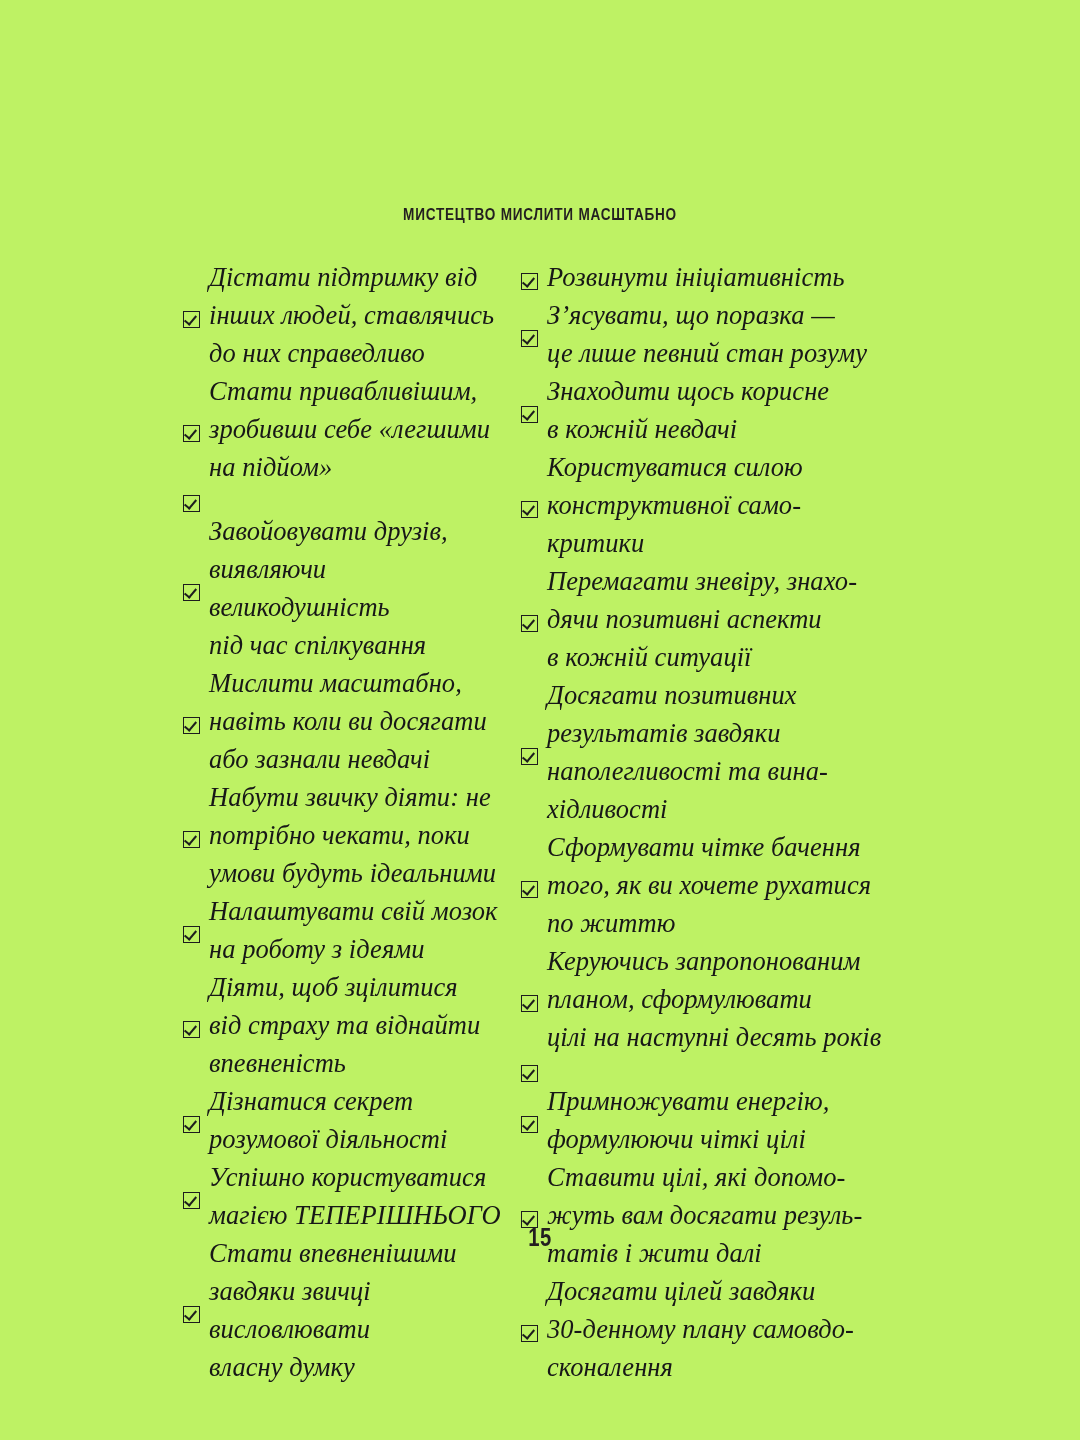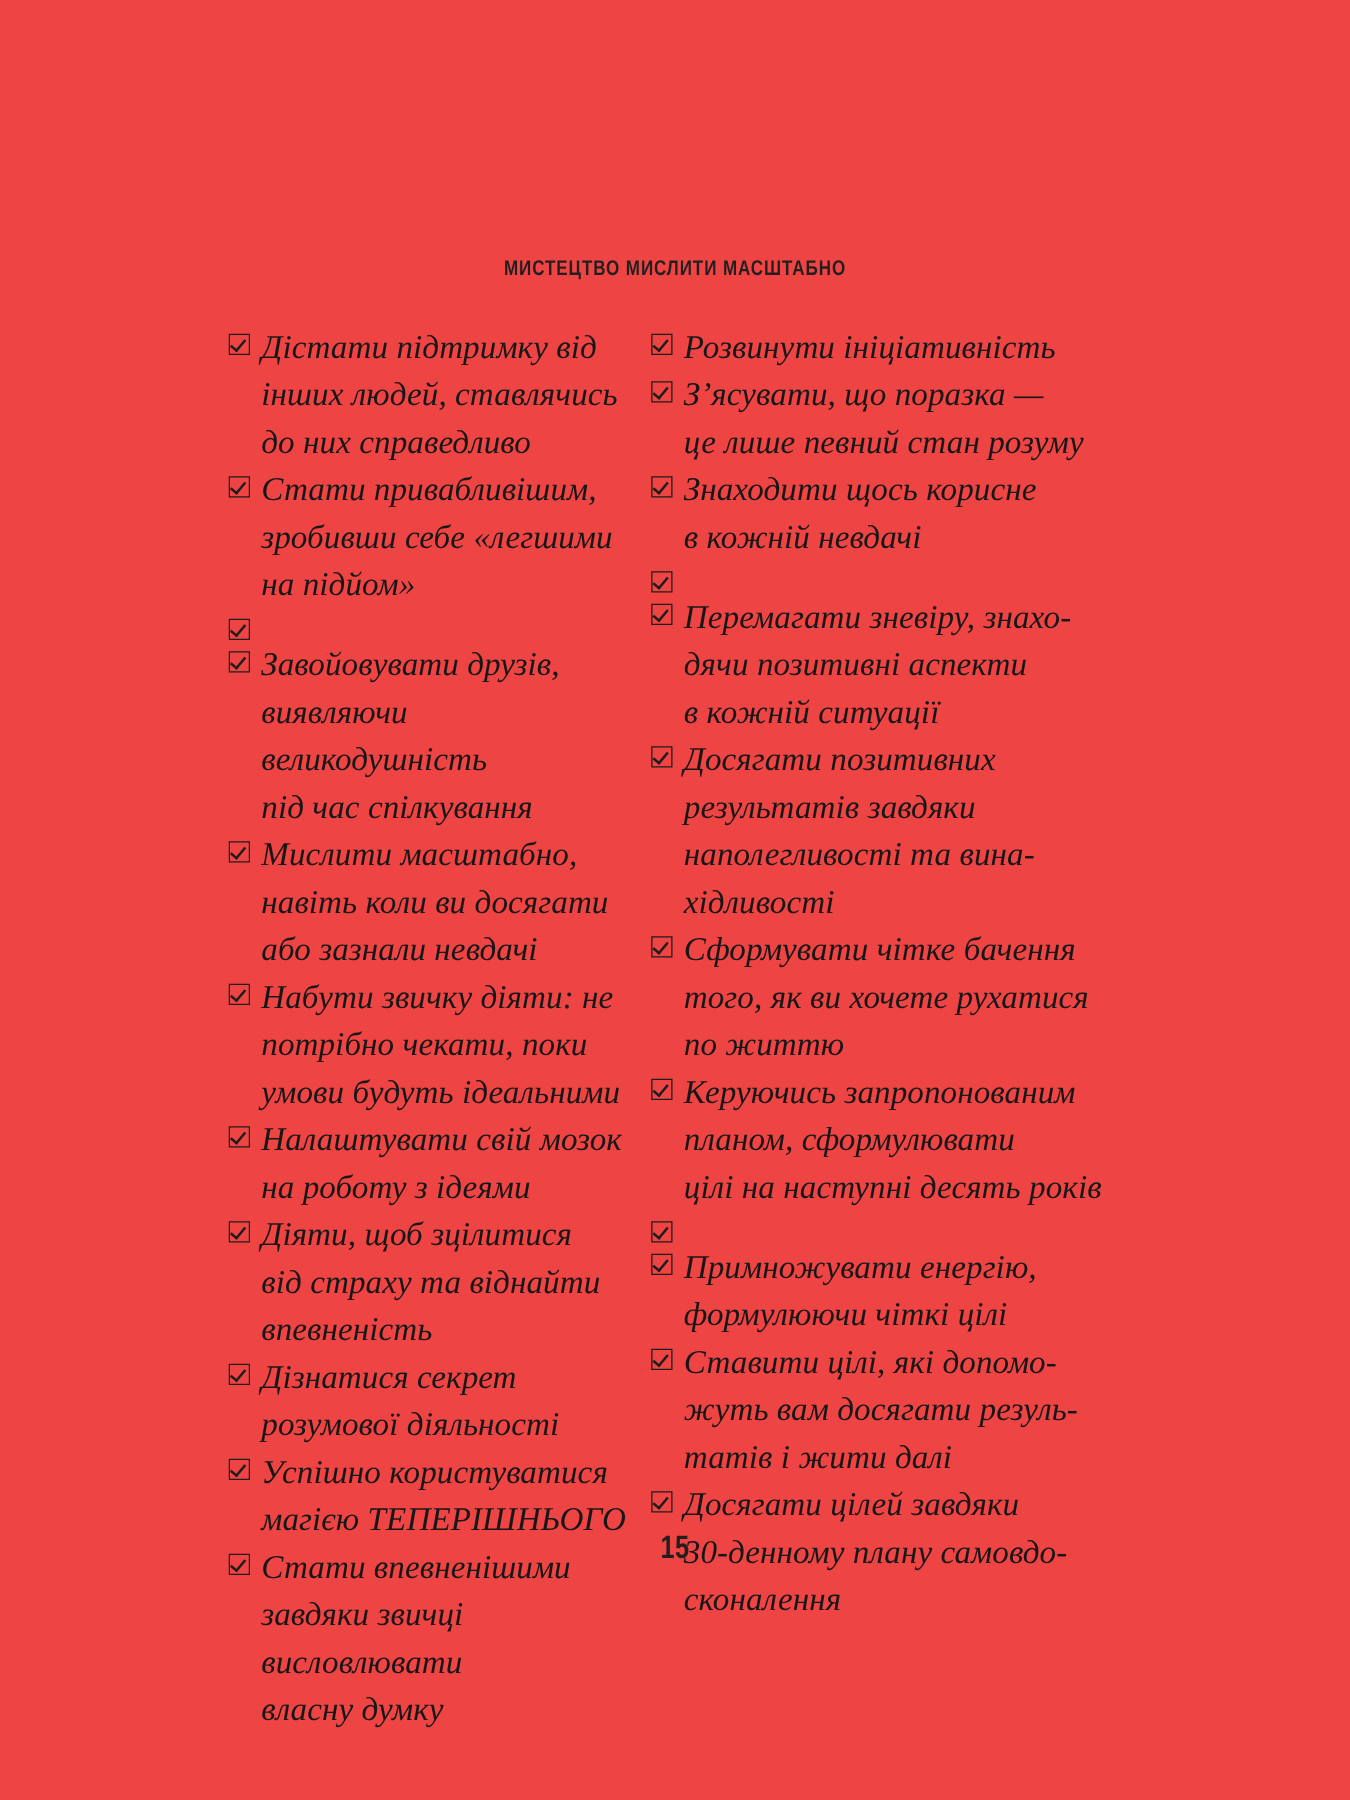--- a/index.html
+++ b/index.html
@@ -13,21 +13,21 @@
     height: 1440px;
     position: relative;
     font-family: "Liberation Serif", "DejaVu Serif", serif;
     color: #1a1a1a;
     overflow: hidden;
   }
 
   .page {
     position: absolute;
     inset: 0;
-    background: #ef4444;
+    background: #bef264;
   }
 
   
   .running-head {
     position: absolute;
     top: 205px;
     left: 0;
     width: 100%;
     text-align: center;
     font-family: "Liberation Sans", "DejaVu Sans", sans-serif;
@@ -51,21 +51,21 @@
     align-items: flex-start;
   }
   .column {
     display: block;
   }
   .column--left  { width: 330px; margin-right: 8px; }
   .column--right { width: 380px; }
 
   .check-item {
     display: flex;
-    align-items: flex-start;
+    align-items: center;
     margin: 0 0 0 0;
   }
 
   .check-box {
     flex: 0 0 auto;
     width: 17px;
     height: 17px;
     margin-top: 9px;
     margin-right: 9px;
     position: relative;
@@ -191,20 +191,23 @@
           <span class="item-text">З’ясувати, що поразка —
 це лише певний стан розуму</span>
         </div>
         <div class="check-item">
           <span class="check-box"></span>
           <span class="item-text">Знаходити щось корисне
 в кожній невдачі</span>
         </div>
         <div class="check-item">
           <span class="check-box"></span>
+          <span class="item-text">Користуватися силою
+конструктивної само-
+критики</span>
         </div>
         <div class="check-item">
           <span class="check-box"></span>
           <span class="item-text">Перемагати зневіру, знахо-
 дячи позитивні аспекти
 в кожній ситуації</span>
         </div>
         <div class="check-item">
           <span class="check-box"></span>
           <span class="item-text">Досягати позитивних

